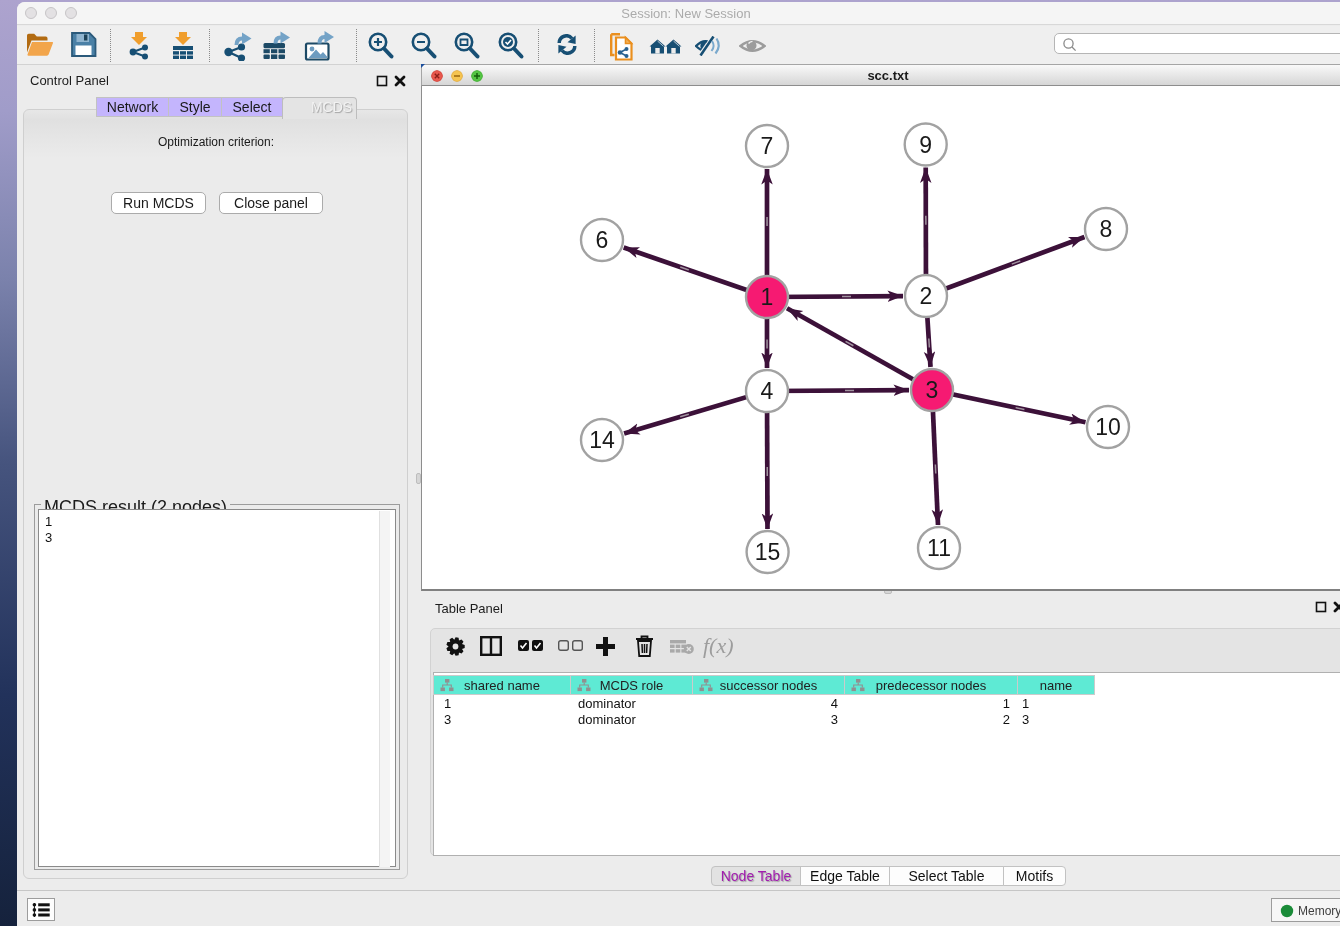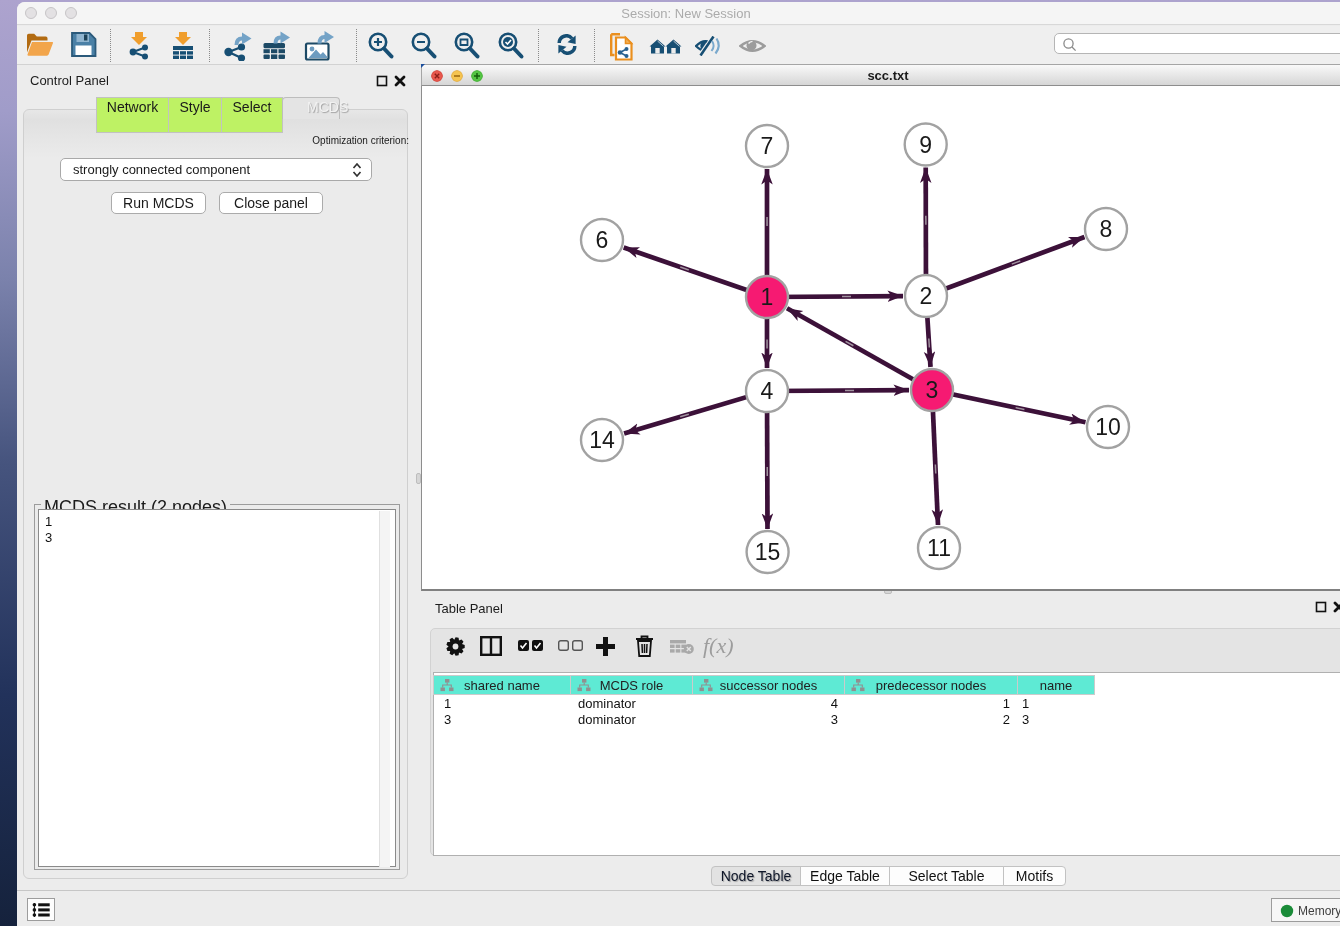--- a/index.html
+++ b/index.html
@@ -12,23 +12,23 @@
 .tl { position:absolute; top:5px; width:12px; height:12px; border-radius:50%; background:#e3e1e3; border:1px solid #c6c4c6; }
 #title-text { position:absolute; top:4px; left:0; width:1338px; text-align:center; font-size:13px; color:#ababab; }
 
 #toolbar { position:absolute; left:0; top:24px; width:1338px; height:39px; background:#efefef; border-bottom:1px solid #d2d2d2; }
 .tsep { position:absolute; top:3px; height:33px; width:0; border-left:1px dotted #8a8a8a; }
 .ticon { position:absolute; top:5px; }
 #searchbox { position:absolute; left:1037px; top:7px; width:291px; height:21px; background:#fff; border:1px solid #b5b5b5; border-radius:5px; }
 
 #cp-head-text { position:absolute; left:13px; top:71px; font-size:13px; color:#1c1c1c; }
 #cp-panel { position:absolute; left:6px; top:107px; width:385px; height:770px; background:linear-gradient(180deg,#e7e7e7 0px,#e0e0e0 10px,#e6e6e6 30px,#ebebeb 48px); border:1px solid #cfcfcf; border-radius:6px; }
-.tab { position:absolute; top:95px; height:36px; background:#bef264; border:1px solid #c2c2c2; font-size:14px; color:#1a1a1a; text-align:center; line-height:19px; }
+.tab { position:absolute; top:95px; height:20px; background:#c4b5fd; border:1px solid #c2c2c2; font-size:14px; color:#1a1a1a; text-align:center; line-height:19px; }
 .tabsel { background:#e4e4e4; border-bottom:none; height:22px; color:#f2f2f2; text-shadow:1px 1px 1px #a2a2a2; border-radius:4px 4px 0 0; border-color:#bdbdbd; }
-#opt-label { position:absolute; left:6px; top:133px; width:386px; text-align:right; font-size:10px; color:#1a1a1a; }
+#opt-label { position:absolute; left:6px; top:133px; width:386px; text-align:center; font-size:12px; color:#1a1a1a; }
 #dropdown { position:absolute; left:43px; top:156px; width:312px; height:23px; background:#fff; border:1px solid #a9a9a9; border-radius:5px; font-size:13px; color:#1a1a1a; line-height:21px; padding-left:12px; }
 .btn { position:absolute; top:190px; height:22px; background:#fff; border:1px solid #ababab; border-radius:5px; font-size:14px; color:#1a1a1a; text-align:center; line-height:20px; }
 #fieldset { position:absolute; left:17px; top:502px; width:366px; height:366px; border:1px solid #9c9c9c; }
 #fieldset-legend { position:absolute; left:6px; top:-8px; background:#ebebeb; padding:0 3px; font-size:18px; color:#1a1a1a; }
 #fieldset-inner { position:absolute; left:3px; top:4px; width:358px; height:358px; background:#fff; border:1px solid #8a8a8a; font-size:13px; color:#111; line-height:16px; padding:4px 0 0 6px; }
 #fs-scroll { position:absolute; right:5px; top:1px; width:11px; height:356px; background:#f4f4f4; border-left:1px solid #e0e0e0; }
 
 .split-handle { position:absolute; background:#d6d6d6; border:1px solid #bdbdbd; border-radius:2px; }
 
 #netframe { position:absolute; left:404px; top:62px; width:934px; height:528px; }
@@ -38,21 +38,21 @@
 #net-canvas { position:absolute; left:0; top:22px; width:934px; height:505px; background:#fff; border:1px solid #8d8d8d; border-top:none; border-bottom:2px solid #808080; }
 
 #tp-head-text { position:absolute; left:418px; top:599px; font-size:13px; color:#1c1c1c; }
 #tablepanel { position:absolute; left:413px; top:626px; width:917px; height:228px; background:#e4e4e4; border:1px solid #d2d2d2; border-radius:5px; }
 #tp-white { position:absolute; left:2px; top:43px; width:913px; height:184px; background:#fff; border:1px solid #b0b0b0; }
 
 .th-cell { position:absolute; top:46px; height:20px; background:#5eead4; border:1px solid #cbcbcb; font-size:13px; color:#222; text-align:center; line-height:19px; }
 .td-text { position:absolute; font-size:13px; color:#111; }
 
 .btab { position:absolute; top:864px; height:20px; background:#fdfdfd; border:1px solid #c2c2c2; font-size:14px; color:#111; text-align:center; line-height:19px; }
-.btabsel { background:#e2e2e2; color:#0f172a; text-shadow:1px 1px 1px #a2a2a2; border-radius:4px 0 0 4px; }
+.btabsel { background:#e2e2e2; color:#a21caf; text-shadow:1px 1px 1px #a2a2a2; border-radius:4px 0 0 4px; }
 
 #statusbar { position:absolute; left:0; top:888px; width:1338px; height:36px; background:#ececec; border-top:1px solid #c6c6c6; }
 #stat-btn { position:absolute; left:10px; top:7px; width:28px; height:23px; background:#fdfdfd; border:1px solid #9c9c9c; }
 #mem-btn { position:absolute; left:1254px; top:7px; width:75px; height:24px; background:#f6f6f6; border:1px solid #9c9c9c; font-size:12px; color:#404040;padding-left:20px; }
 </style>
 </head>
 <body>
 <div id="win">
   <div id="titlebar">
     <div class="tl" style="left:8px;"></div>
@@ -213,27 +213,22 @@
 
   <div id="cp-head-text">Control Panel</div>
   <svg class="abs" style="left:358px;top:72px;" width="34" height="14" viewBox="0 0 34 14">
     <rect x="2.5" y="2.5" width="9" height="9" fill="none" stroke="#111" stroke-width="1.6"></rect>
     <path d="M21 3 L29 11 M29 3 L21 11" stroke="#111" stroke-width="2.8" stroke-linecap="round"></path>
   </svg>
   <div id="cp-panel"></div>
   <div class="tab" style="left:79px;width:73px;">Network</div>
   <div class="tab" style="left:151px;width:54px;">Style</div>
   <div class="tab" style="left:204px;width:62px;">Select</div>
-  <div class="tab tabsel" style="left:265px;width:58px;padding-left:24px;">MCDS</div>
+  <div class="tab tabsel" style="left:265px;width:75px;padding-left:24px;">MCDS</div>
   <div id="opt-label">Optimization criterion:</div>
-  <div id="dropdown">strongly connected component
-    <svg width="12" height="16" style="position:absolute;right:8px;top:3px;" viewBox="0 0 12 16">
-        <path d="M2.5 6 L6 2 L9.5 6 M2.5 10 L6 14 L9.5 10" fill="none" stroke="#333" stroke-width="1.7"></path>
-      </svg>
-  </div>
   <div class="btn" style="left:94px;width:95px;">Run MCDS</div>
   <div class="btn" style="left:202px;width:104px;">Close panel</div>
   <div id="fieldset">
     <div id="fieldset-legend">MCDS result (2 nodes)</div>
     <div id="fieldset-inner">1<br>3
       <div id="fs-scroll"></div>
     </div>
   </div>
 
   <div class="split-handle" style="left:399px;top:471px;width:5px;height:11px;"></div>

